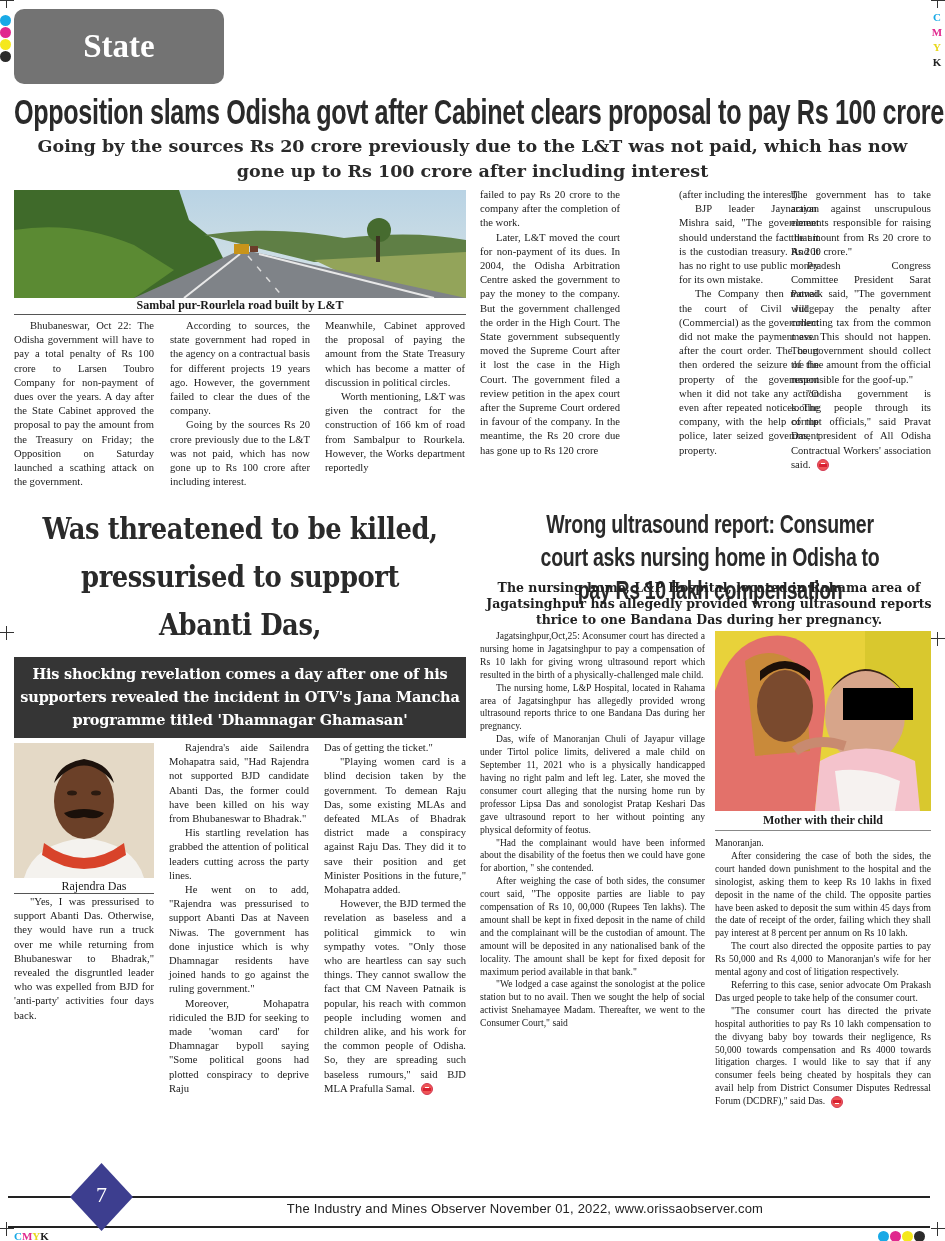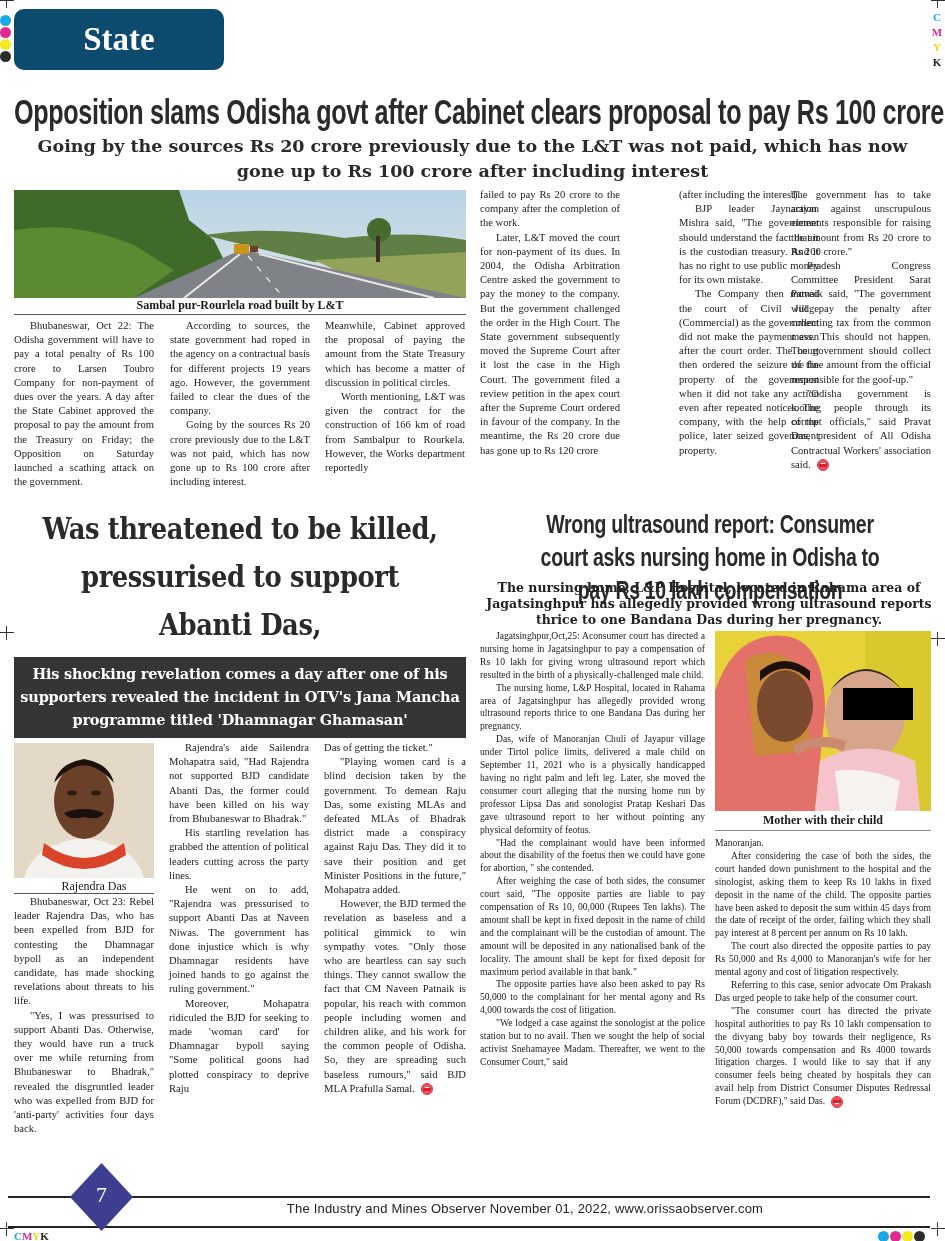--- a/index.html
+++ b/index.html
@@ -9,22 +9,22 @@
   
   .reg-dot { position: absolute; width: 11px; height: 11px; border-radius: 50%; }
   .crosshair { position: absolute; width: 14px; height: 14px; }
   .crosshair::before, .crosshair::after { content: ""; position: absolute; background: #333; }
   .crosshair::before { left: 6px; top: 0; width: 1px; height: 14px; }
   .crosshair::after { top: 6px; left: 0; height: 1px; width: 14px; }
   .cmyk-side { position: absolute; right: 2px; top: 10px; width: 12px; text-align: center;
     font-family: "Liberation Serif", serif; font-weight: bold; font-size: 11px; line-height: 15px; }
 
   
-  .section-badge { position: absolute; left: 14px; top: 9px; width: 210px; height: 61px;
-    background: #0c4a6e; border-radius: 10px; color: #fff; font-weight: bold;
+  .section-badge { position: absolute; left: 14px; top: 9px; width: 210px; height: 75px;
+    background: #737373; border-radius: 10px; color: #fff; font-weight: bold;
     font-family: "Liberation Serif", serif; font-size: 33px; display: flex; align-items: center; justify-content: center; }
 
   
   .hl-condensed { font-family: "Liberation Sans", sans-serif; font-weight: bold; color: #2a2a2a;
     transform-origin: left top; white-space: nowrap; }
   .hl-main { position: absolute; left: 14px; top: 92px; font-size: 35px; transform: scaleX(0.72); letter-spacing: -0.5px; }
   .sub-main { position: absolute; left: 14px; top: 134px; width: 917px; text-align: center;
     font-family: "DejaVu Serif", serif; font-weight: bold; font-size: 17.5px; line-height: 25px; color: #2a2a2a; }
 
   
@@ -158,21 +158,20 @@
     <path d="M40 40 Q70 5 100 40 Q95 20 70 16 Q45 20 40 40Z" fill="#1d120c"></path>
     <path d="M50 70 Q70 62 90 70 Q85 78 70 74 Q55 78 50 70Z" fill="#1a100a"></path>
     <ellipse cx="58" cy="50" rx="5" ry="2.5" fill="#2a1a10"></ellipse>
     <ellipse cx="82" cy="50" rx="5" ry="2.5" fill="#2a1a10"></ellipse>
   </svg>
 </div>
 <div class="caption" style="left:24px;top:879px;width:140px;font-weight:normal;font-size:12px;">Rajendra Das</div>
 <div class="rule" style="left:14px;top:893px;width:140px;"></div>
 
 <div class="col" style="left:14px;top:895px;width:140px;">
-  <p>Bhubaneswar, Oct 23: Rebel leader Rajendra Das, who has been expelled from BJD for contesting the Dhamnagar bypoll as an independent candidate, has made shocking revelations about threats to his life.</p>
   <p>"Yes, I was pressurised to support Abanti Das. Otherwise, they would have run a truck over me while returning from Bhubaneswar to Bhadrak," revealed the disgruntled leader who was expelled from BJD for 'anti-party' activities four days back.</p>
 </div>
 <div class="col" style="left:169px;top:741px;width:140px;">
   <p>Rajendra's aide Sailendra Mohapatra said, "Had Rajendra not supported BJD candidate Abanti Das, the former could have been killed on his way from Bhubaneswar to Bhadrak."</p>
   <p>His startling revelation has grabbed the attention of political leaders cutting across the party lines.</p>
   <p>He went on to add, "Rajendra was pressurised to support Abanti Das at Naveen Niwas. The government has done injustice which is why Dhamnagar residents have joined hands to go against the ruling government."</p>
   <p>Moreover, Mohapatra ridiculed the BJD for seeking to made 'woman card' for Dhamnagar bypoll saying "Some political goons had plotted conspiracy to deprive Raju</p>
 </div>
 <div class="col" style="left:324px;top:741px;width:142px;">
   <p class="noindent">Das of getting the ticket."</p>
@@ -182,21 +181,20 @@
 
 <div class="hl-ultra">Wrong ultrasound report: Consumer court asks nursing home in Odisha to pay Rs 10 lakh compensation</div>
 <div class="sub-ultra">The nursing home, L&amp;P Hospital, located in Rahama area of Jagatsinghpur has allegedly provided wrong ultrasound reports thrice to one Bandana Das during her pregnancy.</div>
 
 <div class="col small" style="left:480px;top:630px;width:225px;">
   <p>Jagatsinghpur,Oct,25: Aconsumer court has directed a nursing home in Jagatsinghpur to pay a compensation of Rs 10 lakh for giving wrong ultrasound report which resulted in the birth of a physically-challenged male child.</p>
   <p>The nursing home, L&amp;P Hospital, located in Rahama area of Jagatsinghpur has allegedly provided wrong ultrasound reports thrice to one Bandana Das during her pregnancy.</p>
   <p>Das, wife of Manoranjan Chuli of Jayapur village under Tirtol police limits, delivered a male child on September 11, 2021 who is a physically handicapped having no right palm and left leg. Later, she moved the consumer court alleging that the nursing home run by professor Lipsa Das and sonologist Pratap Keshari Das gave ultrasound report to her without pointing any physical deformity of feotus.</p>
   <p>"Had the complainant would have been informed about the disability of the foetus then we could have gone for abortion, " she contended.</p>
   <p>After weighing the case of both sides, the consumer court said, "The opposite parties are liable to pay compensation of Rs 10, 00,000 (Rupees Ten lakhs). The amount shall be kept in fixed deposit in the name of child and the complainant will be the custodian of amount. The amount will be deposited in any nationalised bank of the locality. The amount shall be kept for fixed deposit for maximum period available in that bank."</p>
-  <p>The opposite parties have also been asked to pay Rs 50,000 to the complainant for her mental agony and Rs 4,000 towards the cost of litigation.</p>
   <p>"We lodged a case against the sonologist at the police station but to no avail. Then we sought the help of social activist Snehamayee Madam. Thereafter, we went to the Consumer Court," said</p>
 </div>
 
 <div class="photo" style="left:715px;top:631px;width:216px;height:180px;">
   <svg width="216" height="180" viewBox="0 0 216 180">
     <rect width="216" height="180" fill="#e8d23a"></rect>
     <rect x="150" y="0" width="66" height="180" fill="#d9c82e"></rect>
     <path d="M0 180 L0 60 Q20 0 70 5 Q110 10 110 80 L100 180 Z" fill="#e3716a"></path>
     <path d="M30 30 Q60 10 90 40 L95 120 L40 125 Z" fill="#c98a3a"></path>
     <ellipse cx="70" cy="75" rx="28" ry="36" fill="#7a4a2e"></ellipse>

